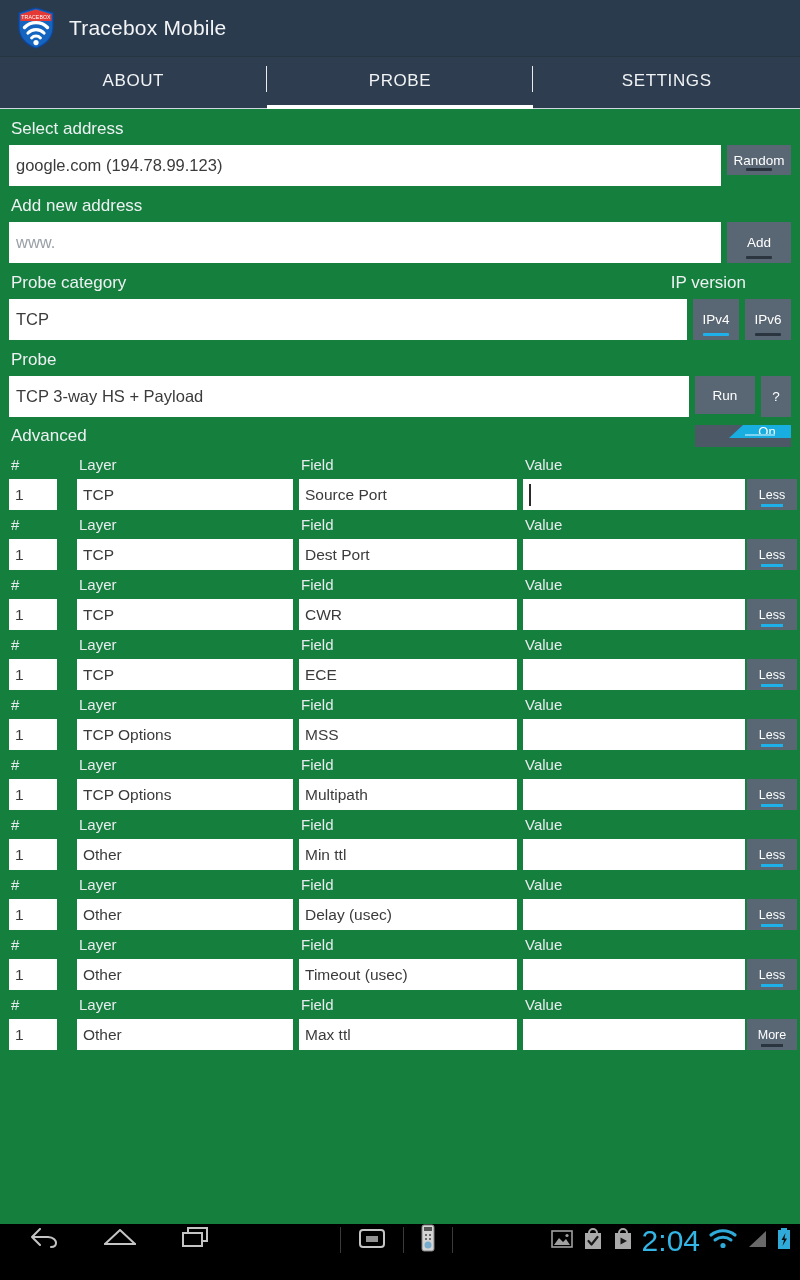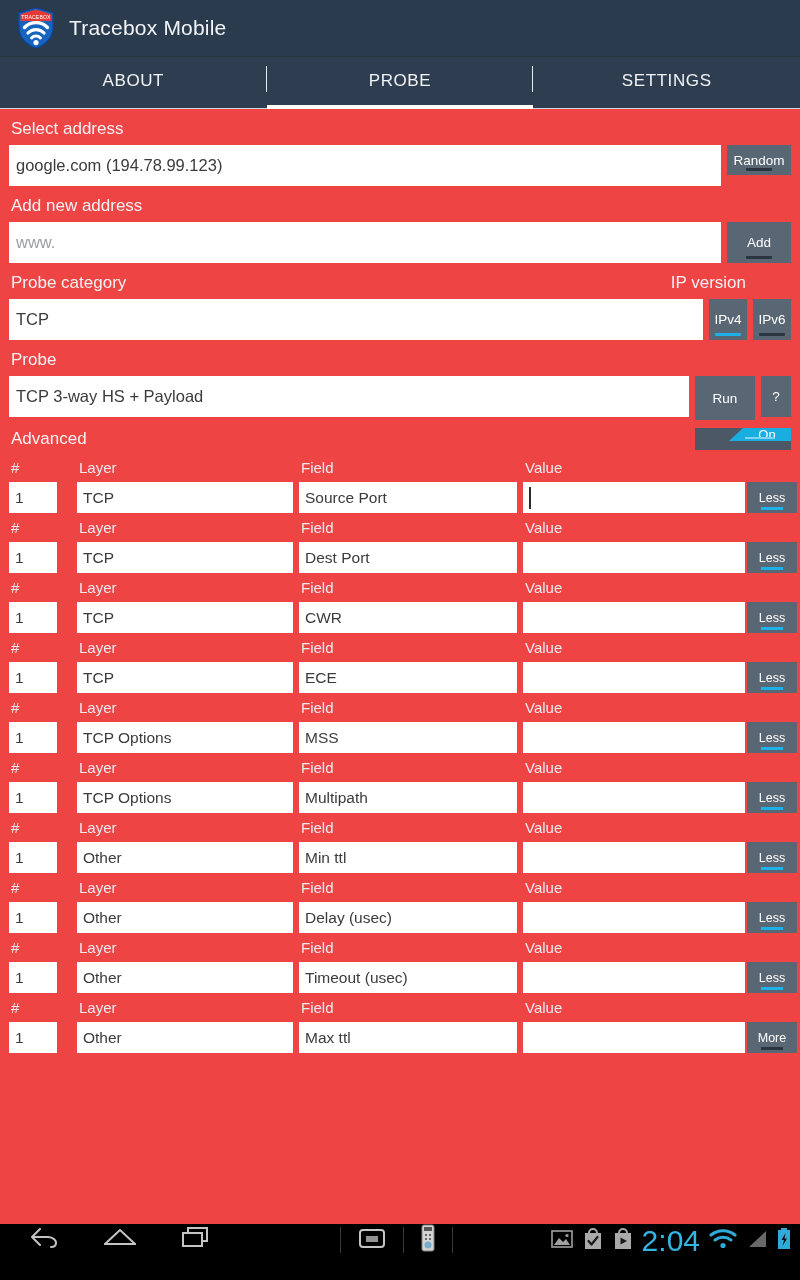--- a/index.html
+++ b/index.html
@@ -5,21 +5,21 @@
   * { box-sizing: border-box; margin: 0; padding: 0; }
   html, body {
     width: 800px; height: 1280px;
     background: #000;
     font-family: "Liberation Sans", sans-serif;
     overflow: hidden;
   }
   #app {
     position: relative;
     width: 800px; height: 1280px;
-    background: #ef4444;
+    background: #15803d;
     display: flex;
     flex-direction: column;
     border-radius: 17px;
   }
 
   
   .header {
     height: 57px;
     flex: 0 0 57px;
     display: flex;
@@ -143,25 +143,25 @@
     display: flex;
     align-items: flex-end;
     justify-content: space-between;
   }
   .ipv-label {
     color: #eef1f4;
     font-size: 17px;
     padding-right: 45px;
   }
   .ipbtn {
-    width: 38px; height: 41px;
+    width: 46px; height: 41px;
     font-size: 13.5px;
   }
   .probe-input { height: 41px; }
-  .btn-run { width: 60px; height: 44px; }
+  .btn-run { width: 60px; height: 38px; }
   .btn-q   { width: 30px; height: 41px; }
 
   
   .adv-row {
     display: flex;
     align-items: center;
     justify-content: space-between;
     padding: 8px 0 4px 0;
   }
   .adv-label { color: #eef1f4; font-size: 17px; padding-left: 2px; }

